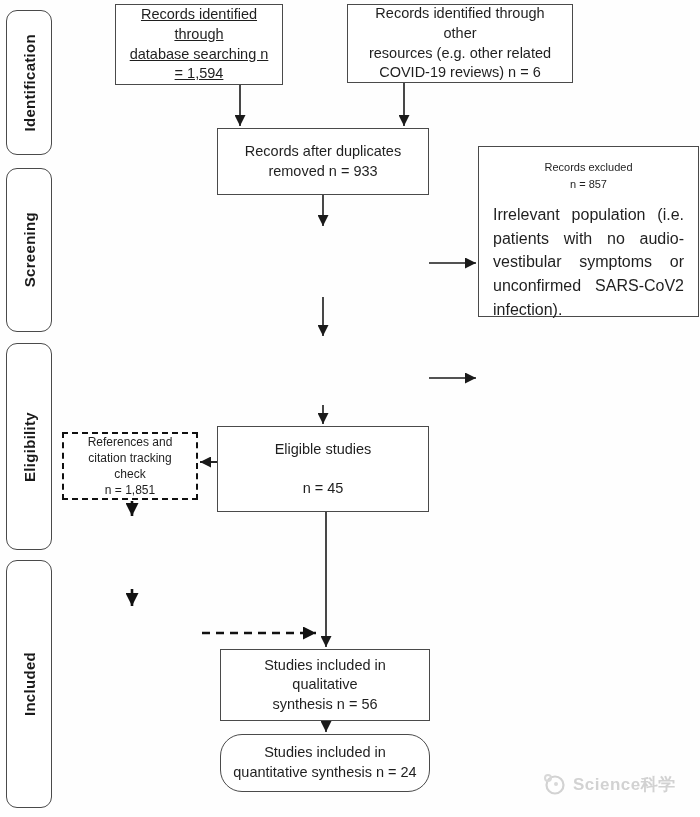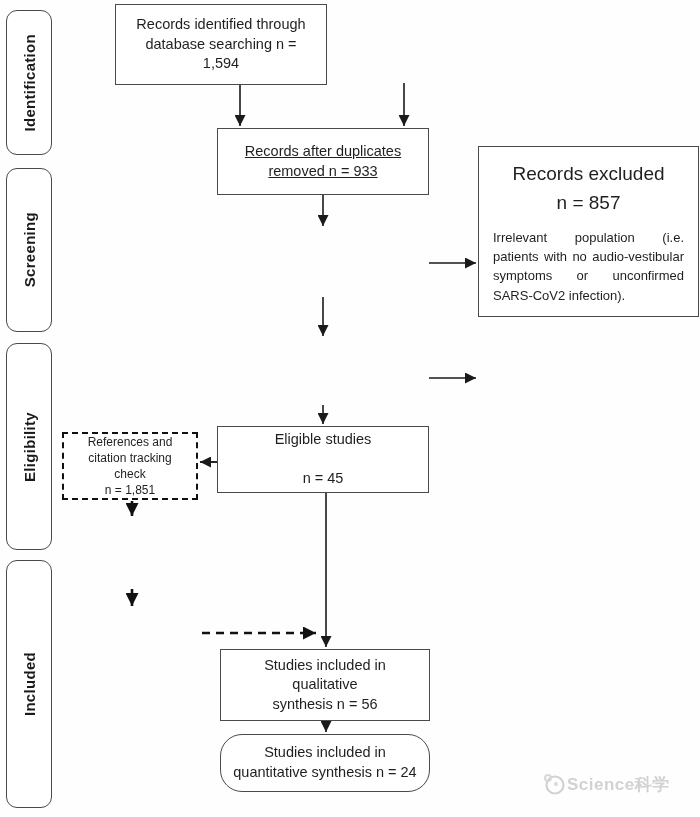--- a/index.html
+++ b/index.html
@@ -64,37 +64,38 @@
   .sidebox {
     position: absolute;
     border: 1.6px solid #4a4a4a;
     background: #fff;
     padding: 12px 14px 10px 14px;
     display: block;
   }
   .sidebox .title {
     white-space: pre-line;
     text-align: center;
-    font-size: 19px;
+    font-size: 11px;
     line-height: 1.55;
     margin-bottom: 10px;
   }
   .sidebox p {
-    font-size: 13px;
+    font-size: 16px;
     line-height: 1.48;
     margin-bottom: 14px;
   }
   .sidebox p.justify { text-align: justify; }
   .sidebox p.left { text-align: left; }
   .watermark {
     position: absolute;
     left: 541px;
     top: 771px;
     display: flex;
     align-items: center;
+    gap: 6px;
     color: #cccccc;
   }
   .watermark .wm-text {
     font-size: 17px;
     font-weight: 700;
     letter-spacing: 0.5px;
     color: #d2d2d2;
     text-shadow: 1px 1px 0 #ffffff;
     white-space: nowrap;
   }
@@ -136,30 +137,35 @@
   <div class="stage-tab" style="left:6px; top:168px; width:46px; height:164px;">
     <span>Screening</span>
   </div>
   <div class="stage-tab" style="left:6px; top:343px; width:46px; height:207px;">
     <span>Eligibility</span>
   </div>
   <div class="stage-tab" style="left:6px; top:560px; width:46px; height:248px;">
     <span>Included</span>
   </div>
 
-  <div class="fbox" style="left:115px; top:4px; width:212px; height:81px;">
+  <div class="fbox" style="left:115px; top:4px; width:168px; height:81px;text-decoration:underline;">
     <span class="txt">Records identified through
 database searching n = 1,594</span>
   </div>
+  <div class="fbox" style="left:347px; top:4px; width:226px; height:79px;">
+    <span class="txt">Records identified through other
+resources (e.g. other related
+COVID-19 reviews) n = 6</span>
+  </div>
 
-  <div class="fbox" style="left:217px; top:128px; width:212px; height:67px;text-decoration:underline;">
+  <div class="fbox" style="left:217px; top:128px; width:212px; height:67px;">
     <span class="txt">Records after duplicates
 removed n = 933</span>
   </div>
-  <div class="fbox" style="left:217px; top:426px; width:212px; height:67px;">
+  <div class="fbox" style="left:217px; top:426px; width:212px; height:86px;">
     <span class="txt">Eligible studies
 
 n = 45</span>
   </div>
   <div class="fbox" style="left:220px; top:649px; width:210px; height:72px;">
     <span class="txt">Studies included in qualitative
 synthesis n = 56</span>
   </div>
   <div class="fbox" style="left:220px; top:734px; width:210px; height:58px;border-radius:22px;">
     <span class="txt">Studies included in

